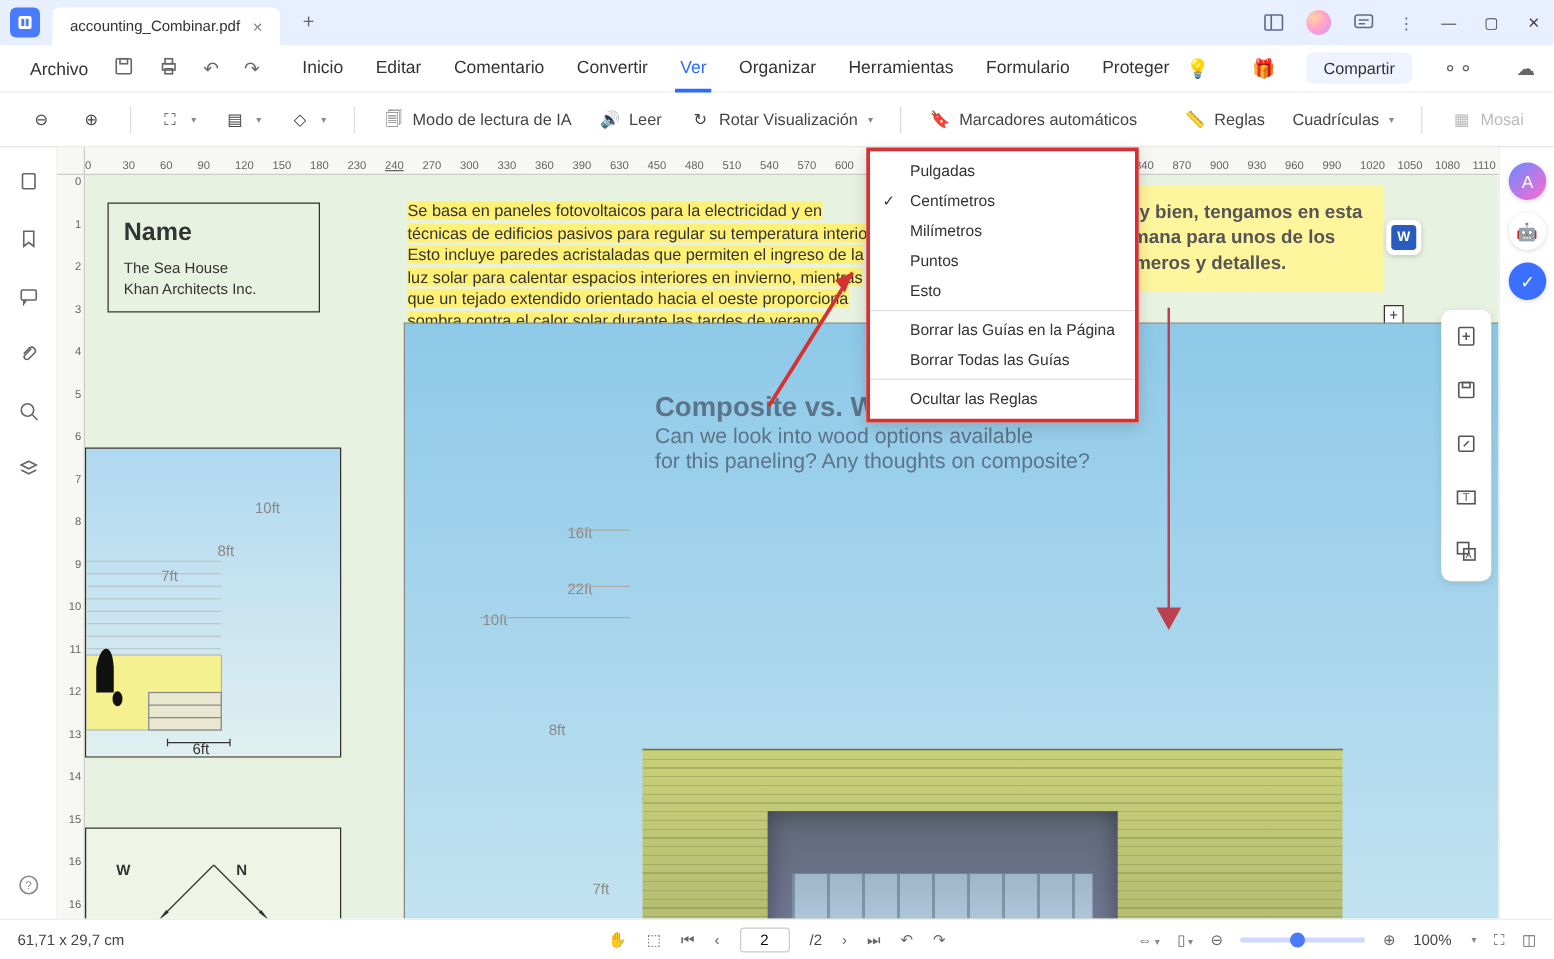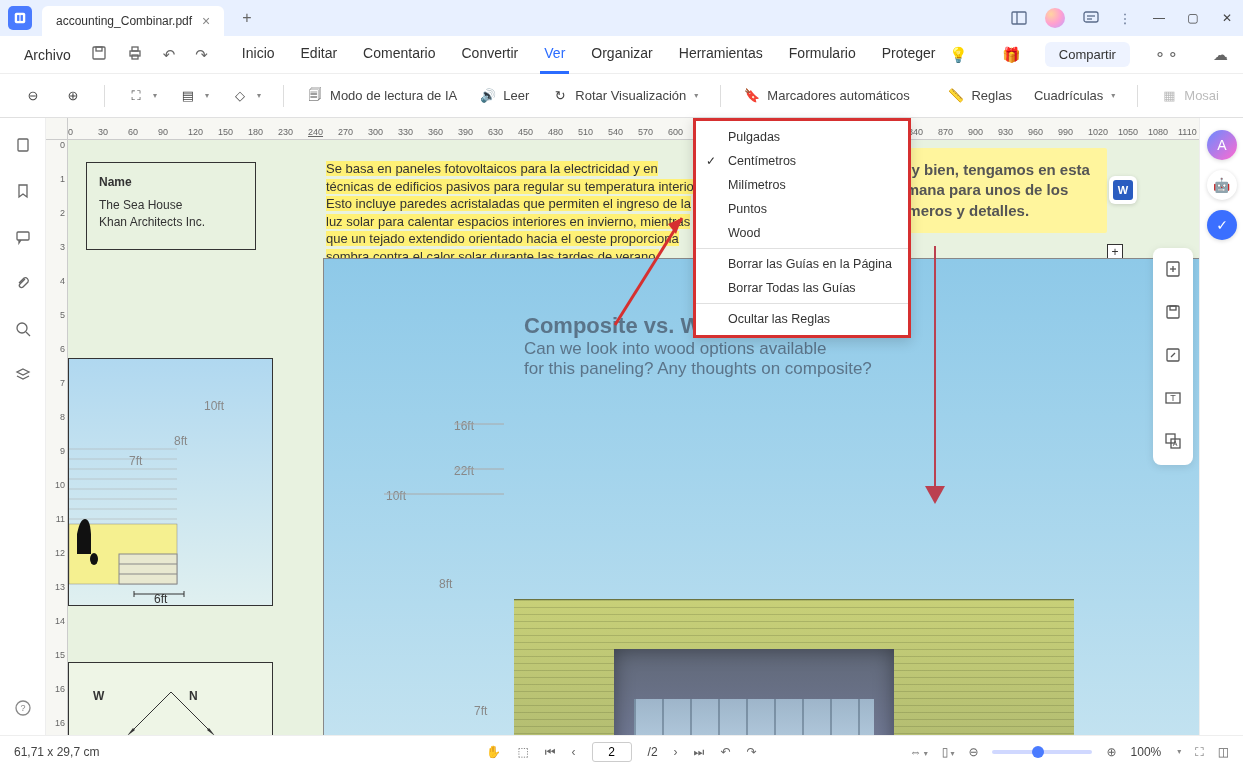--- a/index.html
+++ b/index.html
@@ -54,21 +54,21 @@
 .right-sidebar { position: absolute; right: 0; top: 0; width: 44px; bottom: 0; background: #fff; border-left: 1px solid #eee; display: flex; flex-direction: column; align-items: center; padding-top: 14px; gap: 4px; }
 .right-panel { position: absolute; right: 50px; top: 130px; width: 40px; background: #fff; border-radius: 8px; box-shadow: 0 2px 8px rgba(0,0,0,.1); display: flex; flex-direction: column; align-items: center; padding: 8px 0; gap: 14px; }
 .rp-icon { color: #555; cursor: pointer; padding: 4px; }
 
 .floating-icons { position: absolute; right: 6px; top: 130px; display: flex; flex-direction: column; gap: 10px; z-index: 50;}
 .float-icon { width: 30px; height: 30px; border-radius: 50%; background: #fff; box-shadow: 0 1px 4px rgba(0,0,0,.15); display: flex; align-items: center; justify-content: center; cursor: pointer; font-size: 14px; }
 
 
 .doc-page { position: absolute; inset: 0; }
 .name-card { position: absolute; left: 18px; top: 22px; width: 170px; height: 88px; border: 1px solid #333; padding: 12px; background: #e8f2e0; }
-.name-card .title { font-size: 12px; font-weight: 600; margin-bottom: 8px; }
+.name-card .title { font-size: 20px; font-weight: 600; margin-bottom: 8px; }
 .name-card .line { font-size: 12px; color: #333; line-height: 1.4; }
 
 .highlight-text { position: absolute; left: 258px; top: 20px; width: 380px; font-size: 13px; line-height: 1.35; color: #333; }
 .highlight-text .hl { background: #fff176; }
 
 .sticky-note { position: absolute; right: 92px; top: 8px; width: 230px; background: #fff59d; padding: 12px; font-size: 15px; font-weight: 600; color: #555; border-radius: 2px; line-height: 1.35; }
 .sticky-handle { position: absolute; right: 76px; top: 104px; width: 16px; height: 16px; border: 1px solid #333; display: flex; align-items: center; justify-content: center; background: #fff; font-size: 12px; }
 
 .elevation-panel { position: absolute; left: 0; top: 218px; width: 205px; height: 248px; border: 1px solid #333; background: linear-gradient(180deg,#b0d8f0 0%, #d0edf0 40%, #f0f6d0 40%, #f5f5b0 100%); overflow: hidden; }
 .compass-panel { position: absolute; left: 0; top: 522px; width: 205px; height: 100px; border: 1px solid #333; background: #eef5e6; display: flex; align-items: center; justify-content: center; }
@@ -479,21 +479,21 @@
   <div class="float-icon" style="background:linear-gradient(135deg,#6a8bff,#ff6ad0);color:#fff">A</div>
   <div class="float-icon">🤖</div>
   <div class="float-icon" style="background:#3b6fff;color:#fff">✓</div>
 </div>
 
 <div class="context-menu">
   <div class="cm-item">Pulgadas</div>
   <div class="cm-item checked">Centímetros</div>
   <div class="cm-item">Milímetros</div>
   <div class="cm-item">Puntos</div>
-  <div class="cm-item">Wood</div>
+  <div class="cm-item">Esto</div>
   <div class="cm-sep"></div>
   <div class="cm-item">Borrar las Guías en la Página</div>
   <div class="cm-item">Borrar Todas las Guías</div>
   <div class="cm-sep"></div>
   <div class="cm-item">Ocultar las Reglas</div>
 </div>
 
 <svg class="arrow-red-1" viewBox="0 0 80 120">
   <line x1="5" y1="115" x2="72" y2="8" stroke="#d63030" stroke-width="3"></line>
   <polygon points="72,8 58,14 66,24" fill="#d63030"></polygon>

